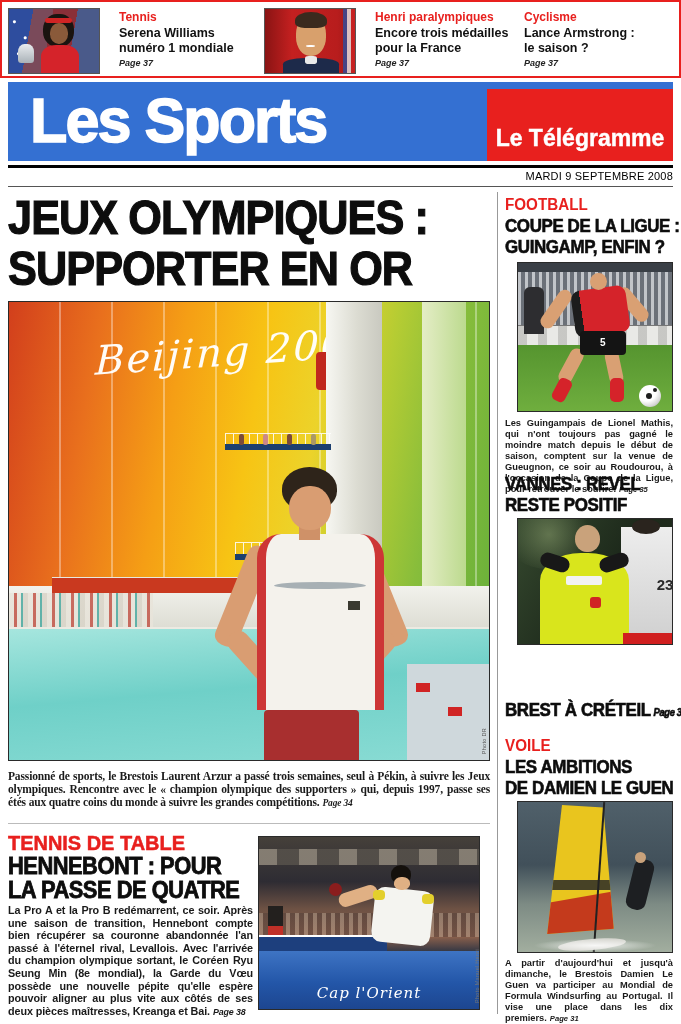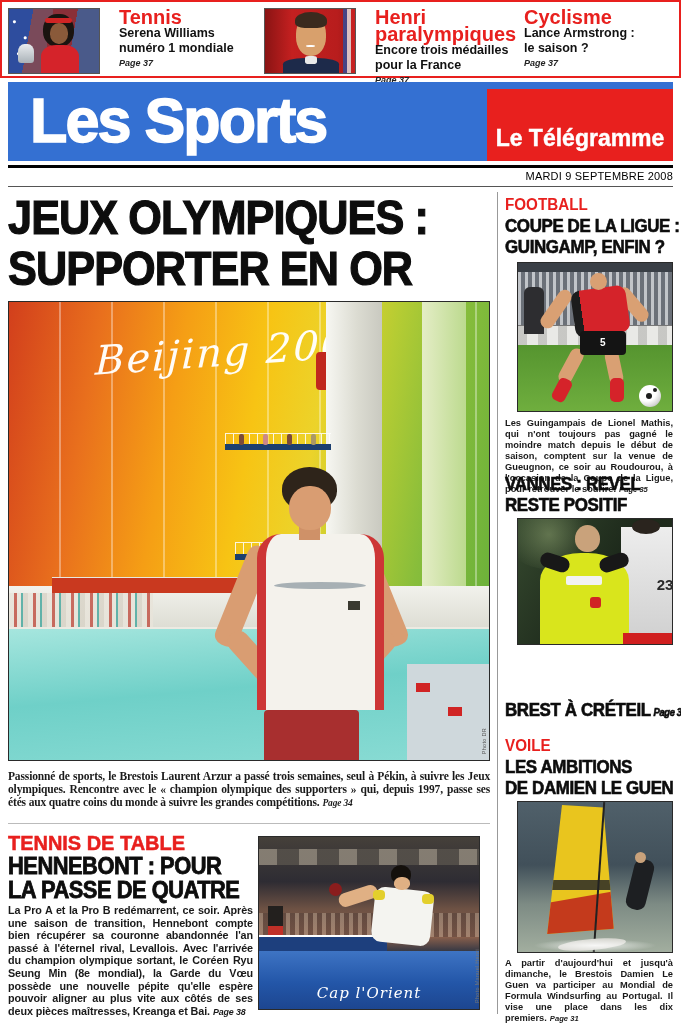--- a/index.html
+++ b/index.html
@@ -3,21 +3,21 @@
 <meta charset="utf-8">
 <style>
   html,body{margin:0;padding:0;background:#fff;}
   .page{position:relative;width:681px;height:1024px;background:#fff;overflow:hidden;
         font-family:"Liberation Sans",sans-serif;color:#111;}
   .abs{position:absolute;box-sizing:border-box;}
 
   
   .teaser-frame{left:0;top:1;width:681px;height:78px;border:2px solid #e8201e;}
   .tphoto{border:1px solid #555;overflow:hidden;}
-  .tkick{font-size:20px;font-weight:bold;color:#e8201e;line-height:17px;}
+  .tkick{font-size:12px;font-weight:bold;color:#e8201e;line-height:17px;}
   .tline{font-size:12.5px;font-weight:bold;line-height:15px;color:#111;}
   .tpage{font-size:9px;font-weight:bold;font-style:italic;color:#222;margin-top:2px;}
 
   
   .mh-blue{left:8px;top:82px;width:665px;height:79px;background:#3470d2;}
   .mh-title{position:absolute;left:22px;top:2px;font-size:63px;font-weight:bold;color:#fff;
             letter-spacing:-2px;transform:scaleX(.97);transform-origin:left;
             -webkit-text-stroke:1.5px #fff;white-space:nowrap;}
   .mh-red{position:absolute;left:479px;top:7px;width:186px;height:72px;background:#e8201e;
           display:flex;align-items:flex-end;justify-content:center;padding-bottom:9px;box-sizing:border-box;}

